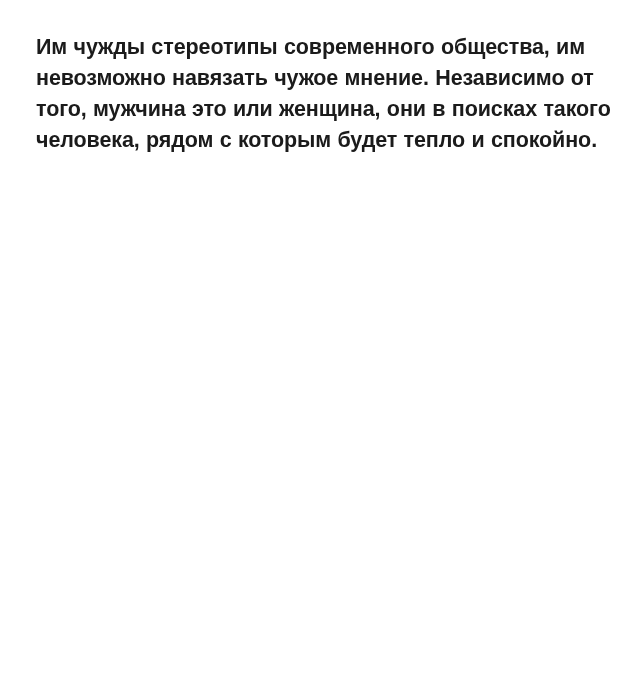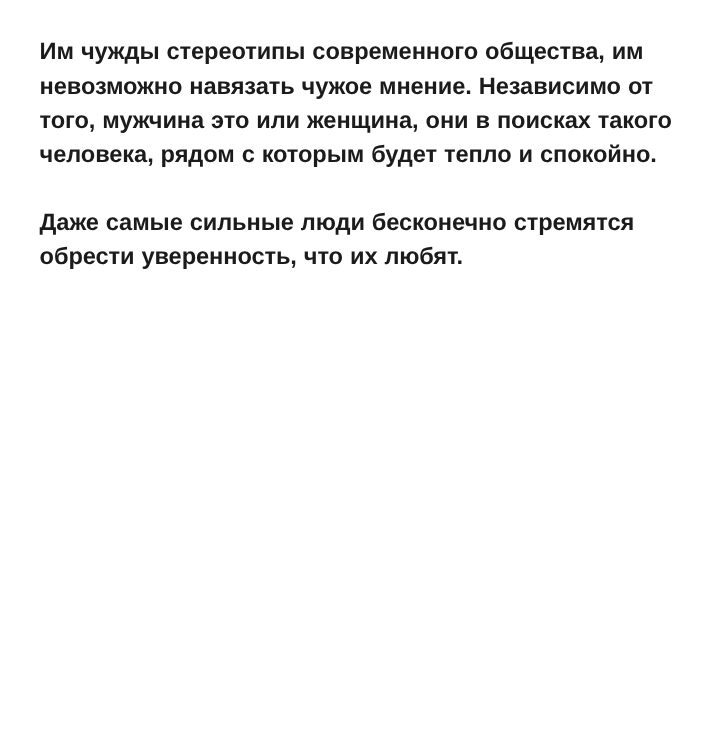--- a/index.html
+++ b/index.html
@@ -33,14 +33,13 @@
   }
   .para:last-child {
     margin-bottom: 0;
   }
 </style>
 </head>
 <body>
 
 <div class="page">
   <p class="para">Им чужды стереотипы современного общества, им невозможно навязать чужое мнение. Независимо от того, мужчина это или женщина, они в поисках такого человека, рядом с которым будет тепло и спокойно.</p>
-  <p class="para">Даже самые сильные люди бесконечно стремятся обрести уверенность, что их любят.</p>
 </div>
 
 </body></html>

